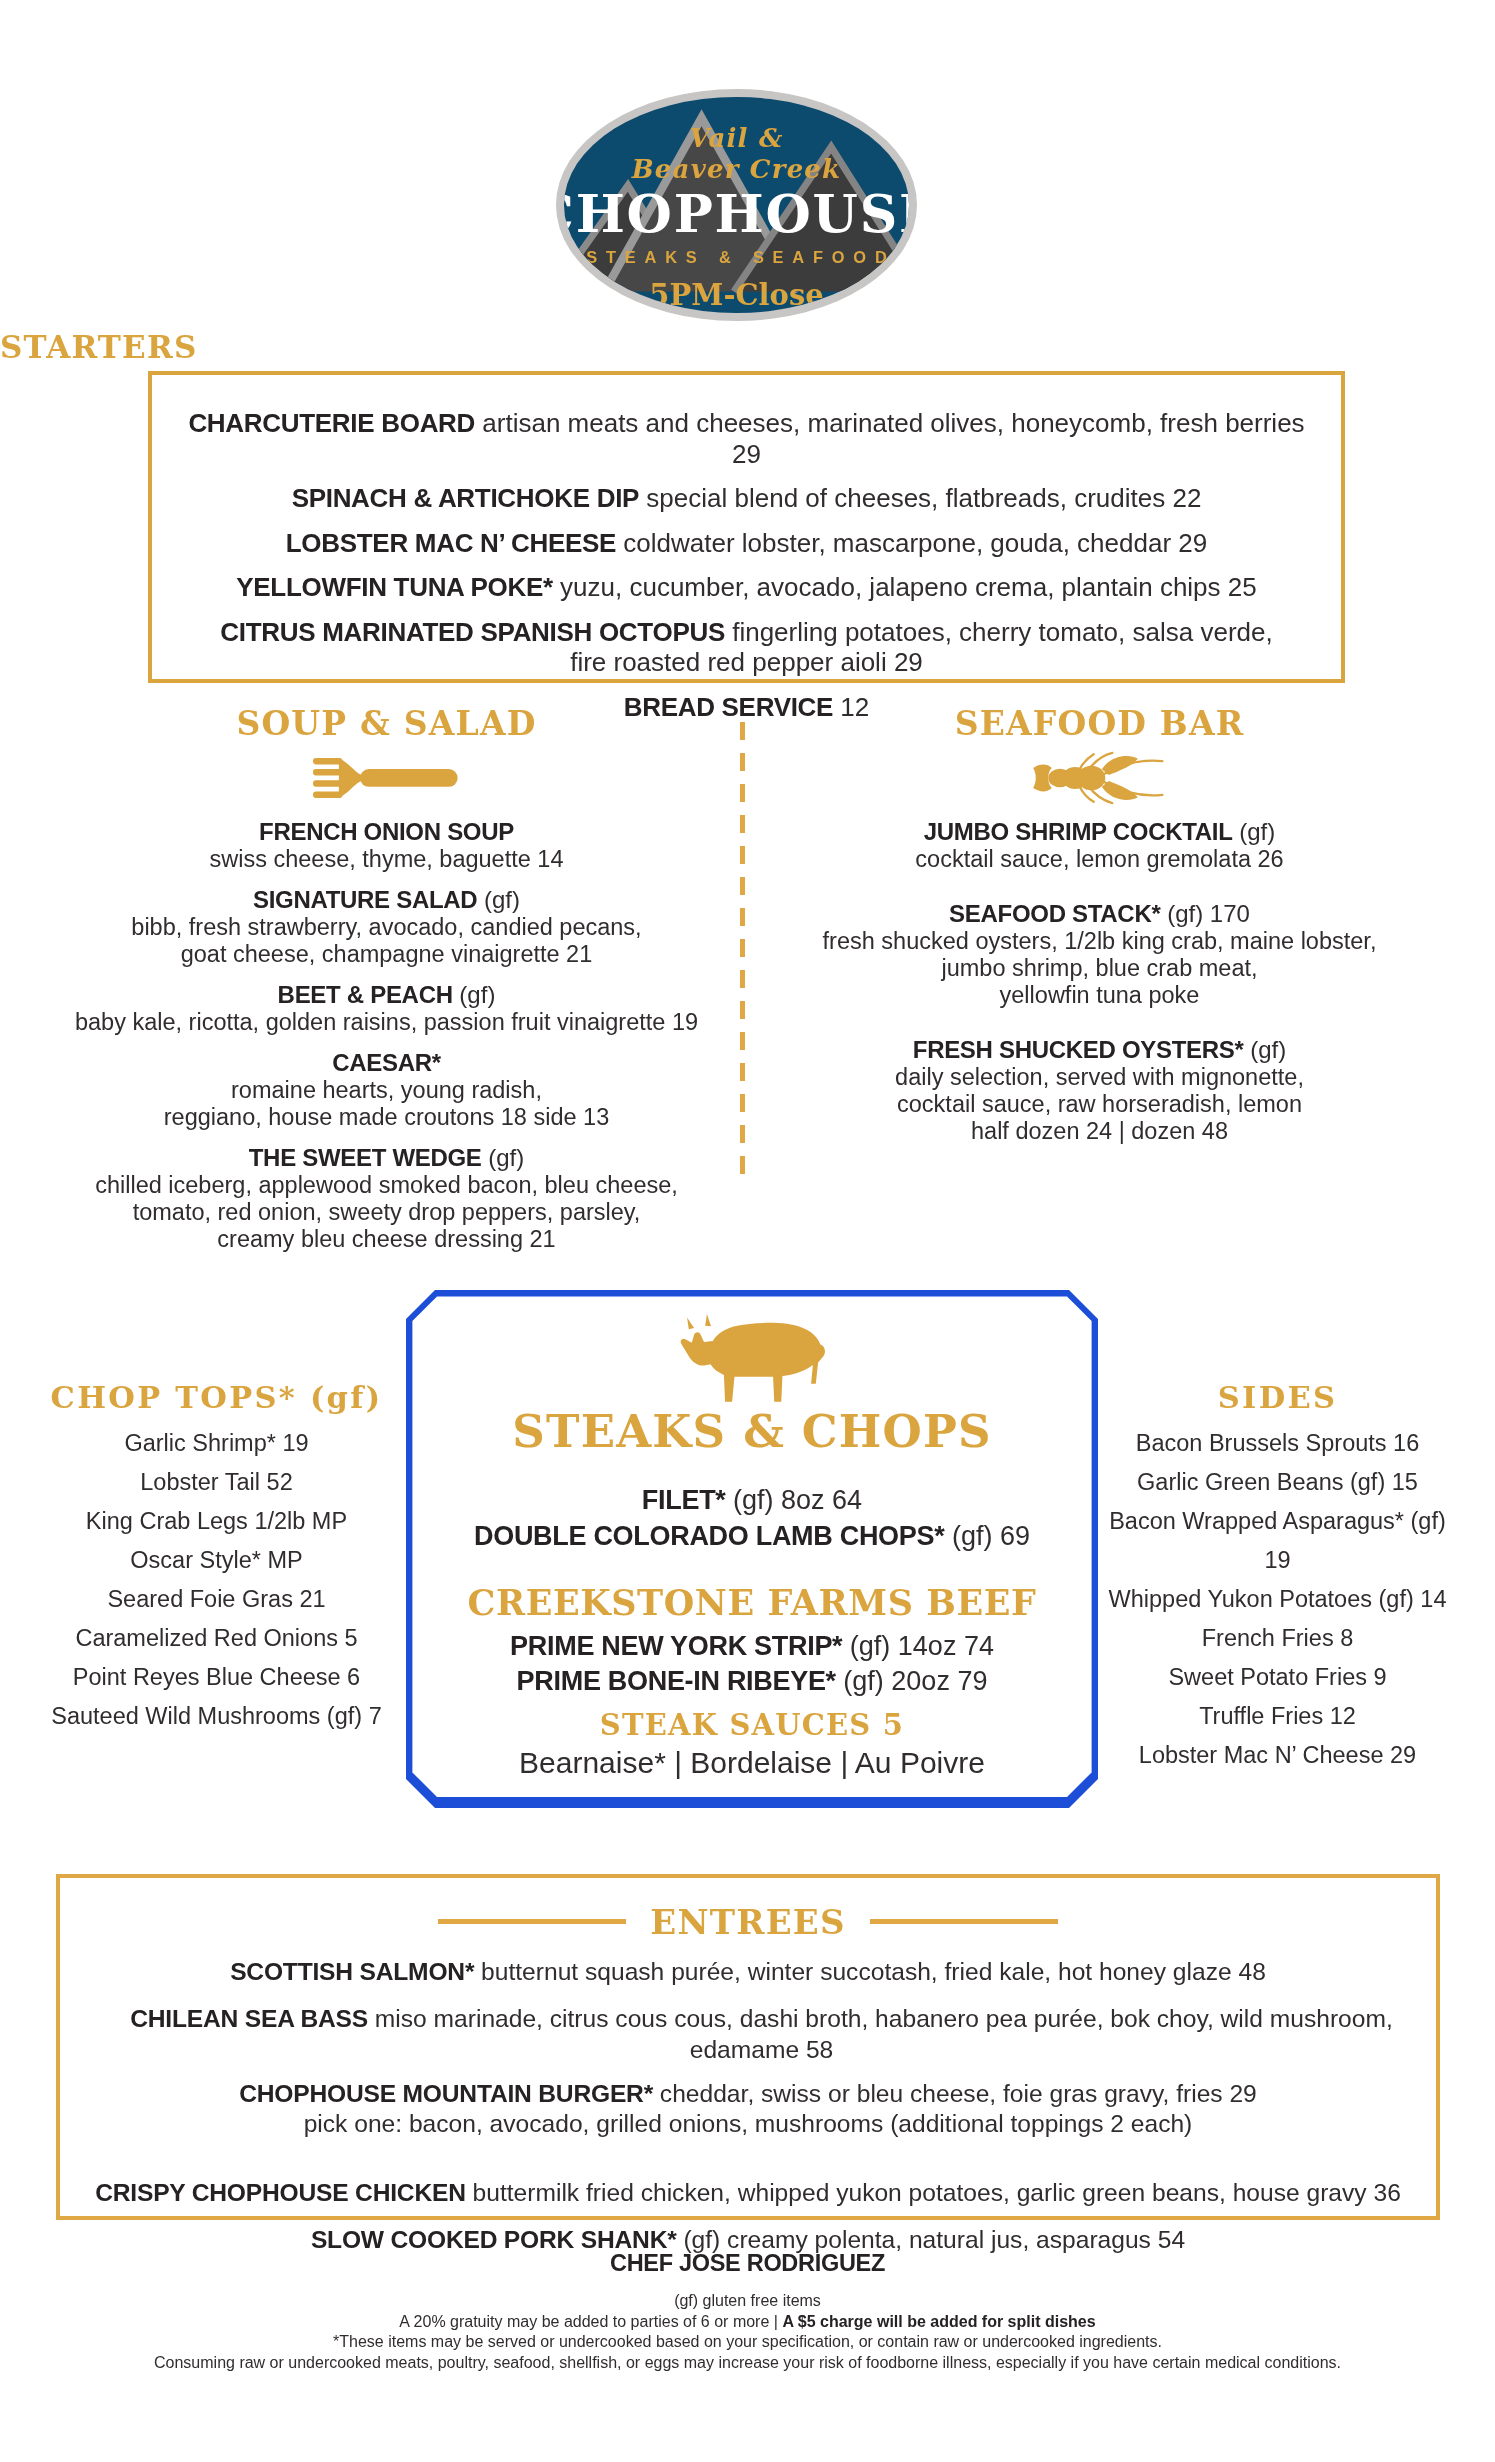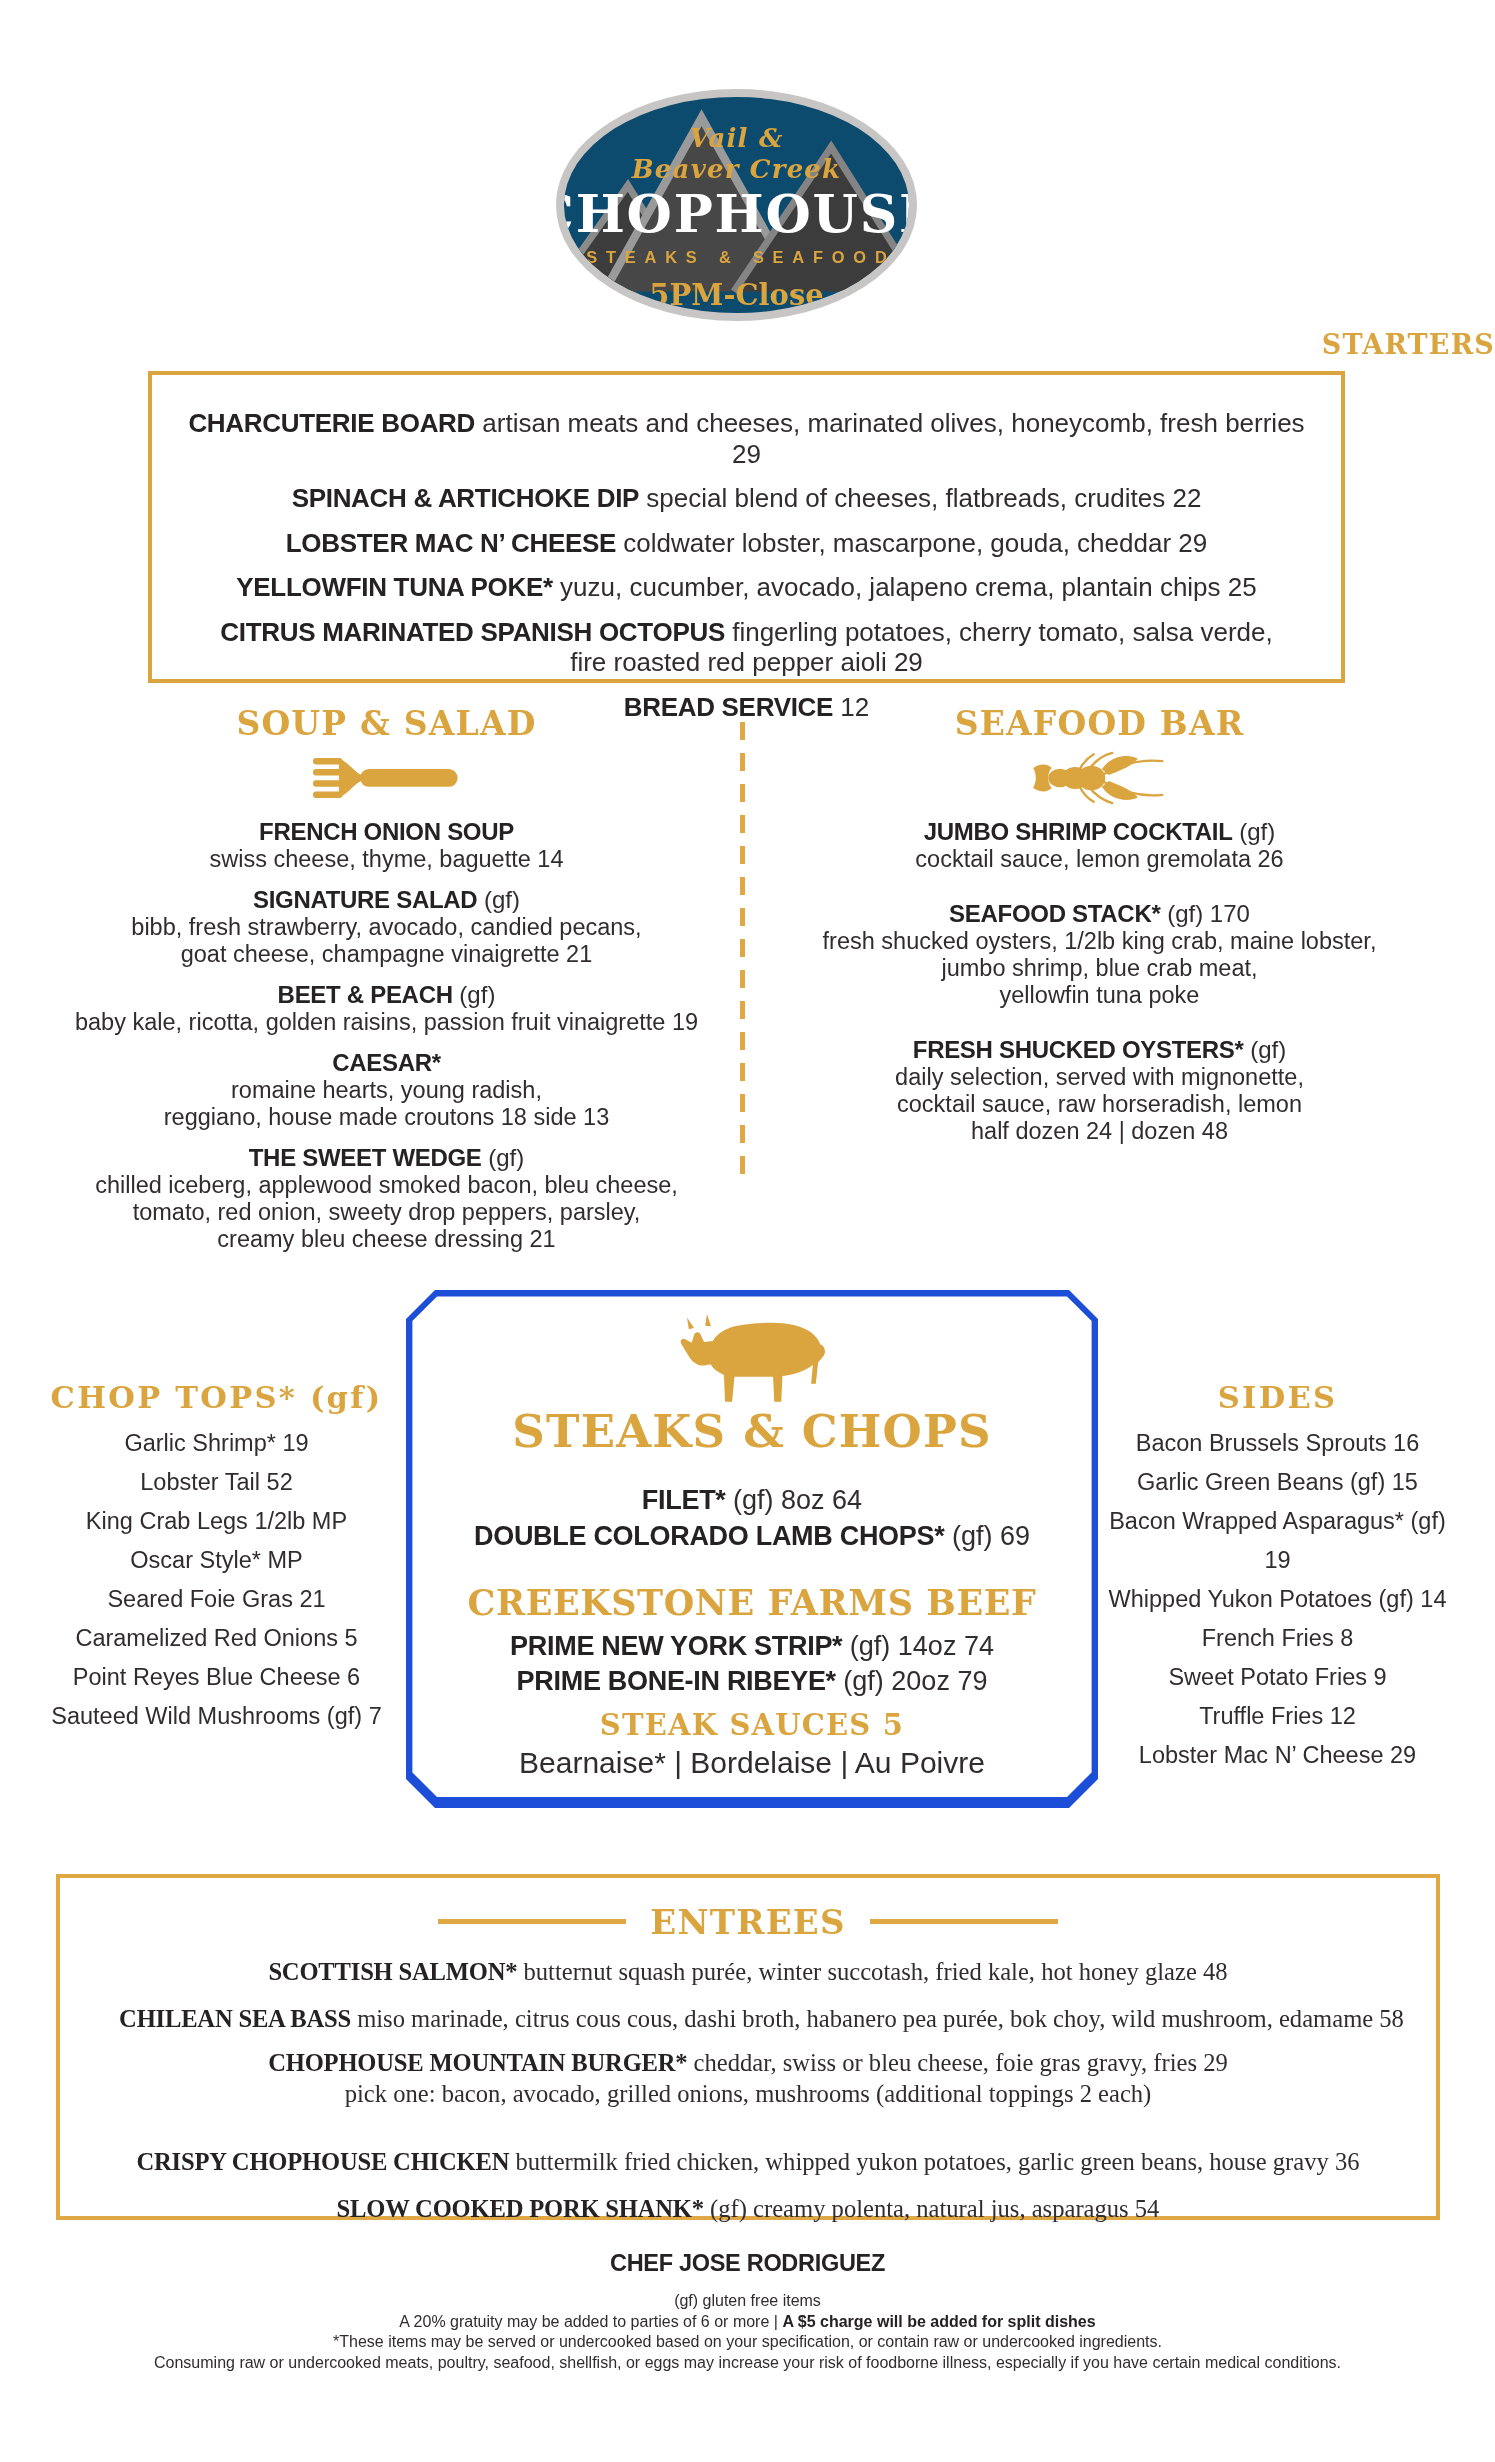--- a/index.html
+++ b/index.html
@@ -23,21 +23,21 @@
   .logo-name{font-family:"DejaVu Serif", serif;font-weight:700;color:#ffffff;font-size:52px;line-height:56px;letter-spacing:1.8px;margin-top:2.3px;}
   .logo-tag{color:var(--gold);font-size:16.4px;font-weight:700;letter-spacing:8.8px;margin-top:5.9px;text-indent:8.8px;}
   .logo-hours{font-family:"DejaVu Serif", serif;font-weight:700;color:var(--gold);font-size:29px;margin-top:10.6px;}
 
   
   .gold-serif{font-family:"DejaVu Serif", serif;font-weight:700;color:var(--gold);}
   .name{font-weight:800;letter-spacing:-0.3px;color:var(--ink);}
   .reg{font-weight:400;color:var(--ink-soft);}
   .pre{white-space:pre-line;}
 
-  .starters-title{position:absolute;left:0;top:329px;width:100%;text-align:right;font-size:27px;letter-spacing:1.2px;}
+  .starters-title{position:absolute;left:0;top:329px;width:100%;text-align:left;font-size:31px;letter-spacing:1.2px;}
 
   .starters-box{position:absolute;left:148px;top:371px;width:1197px;height:312px;border:4.1px solid var(--gold);padding:33px 21px 0;}
   .starters-box .menu-line{font-size:26px;line-height:30.5px;margin-top:14px;text-align:center;}
   .starters-box .menu-line:first-child{margin-top:0;}
 
   
   .col{position:absolute;text-align:center;}
   .col-title{font-size:33px;letter-spacing:1.2px;}
   .soup-col{left:67px;top:704px;width:639px;}
   .seafood-col{left:780px;top:704px;width:639px;}
@@ -70,21 +70,21 @@
   .mt-steak2{margin-top:5.9px;}
   .steak-line2{font-size:27px;line-height:35px;}
   .sauces-title{font-size:29px;margin-top:9.4px;letter-spacing:1.2px;}
   .sauces-line{font-size:30px;line-height:29px;margin-top:5.9px;color:var(--ink-soft);}
 
   
   .entrees-box{position:absolute;left:56px;top:1874px;width:1384px;height:346px;border:4.7px solid var(--gold2);padding-top:23.5px;text-align:center;}
   .entrees-head{display:flex;align-items:center;justify-content:center;gap:24.6px;}
   .entrees-title{font-size:34px;letter-spacing:1.2px;}
   .hr-gold{width:188px;height:4.1px;background:var(--gold2);}
-  .e-line{font-size:24.6px;line-height:30.5px;margin-top:15.2px;font-family:Liberation Serif, serif;}
+  .e-line{font-size:24.6px;line-height:30.5px;margin-top:15.2px;}
   .e-line .name{letter-spacing:-0.2px;}
   .mt-e2{margin-top:17px;padding-left:27px;}
   .mt-e3{margin-top:13.5px;}
   .mt-e4{margin-top:38px;}
   .mt-e5{margin-top:16.4px;}
 
   
   .chef{position:absolute;left:0;top:2250px;width:100%;text-align:center;font-size:23.5px;font-weight:800;letter-spacing:-0.3px;}
   .footnotes{position:absolute;left:0;top:2291px;width:100%;text-align:center;font-size:16px;line-height:20.5px;color:var(--ink-soft);}
   .footnotes b{font-weight:800;color:var(--ink);}

